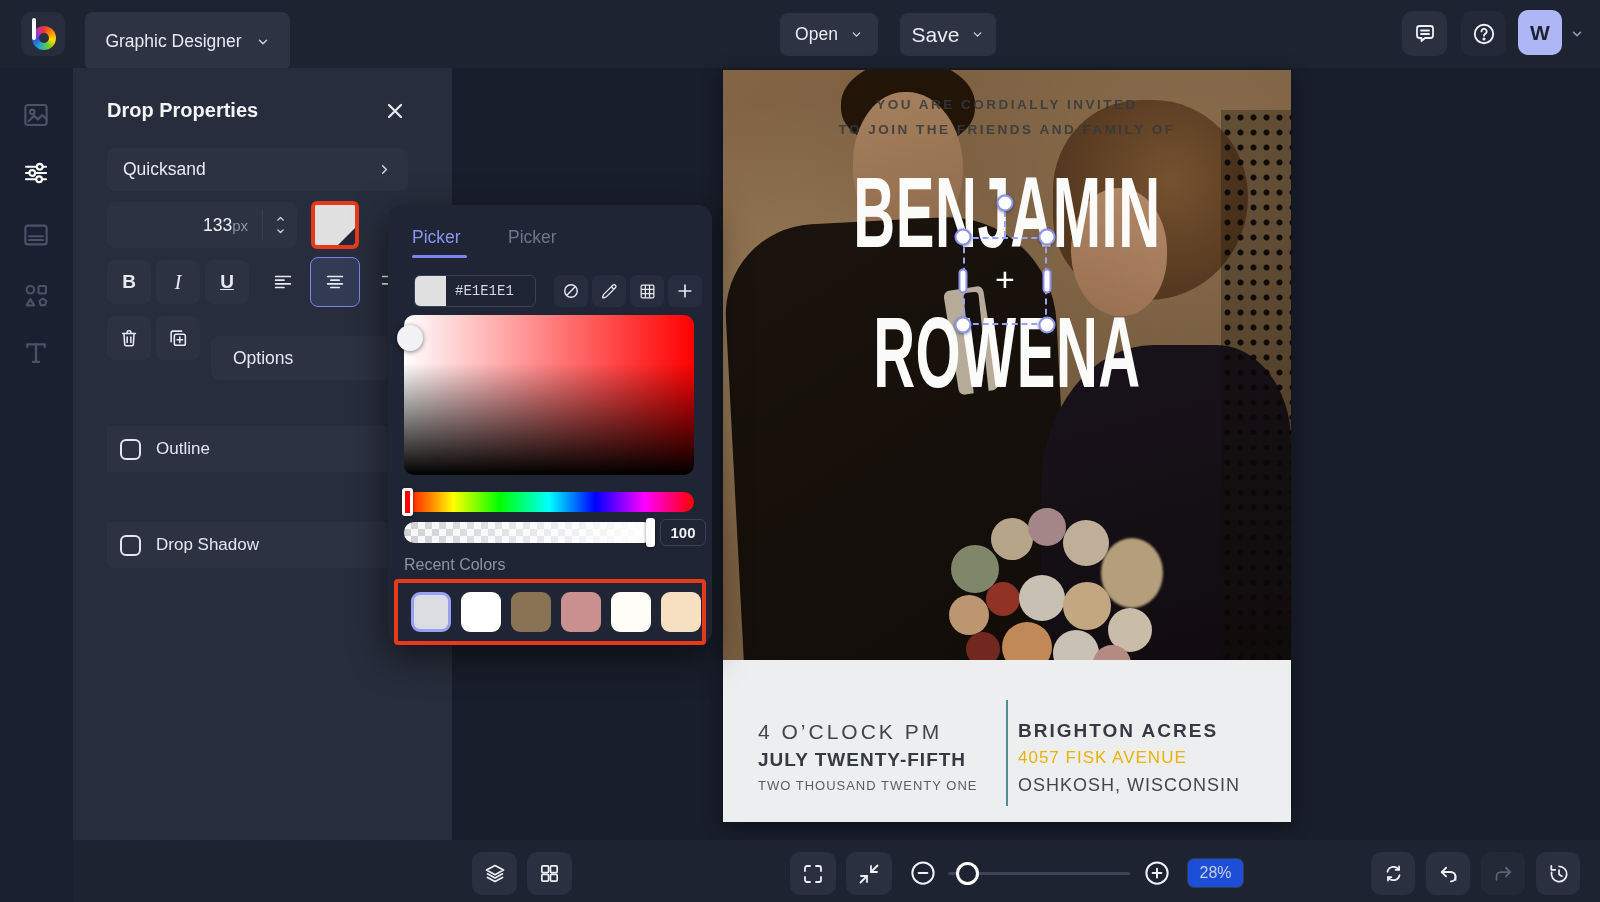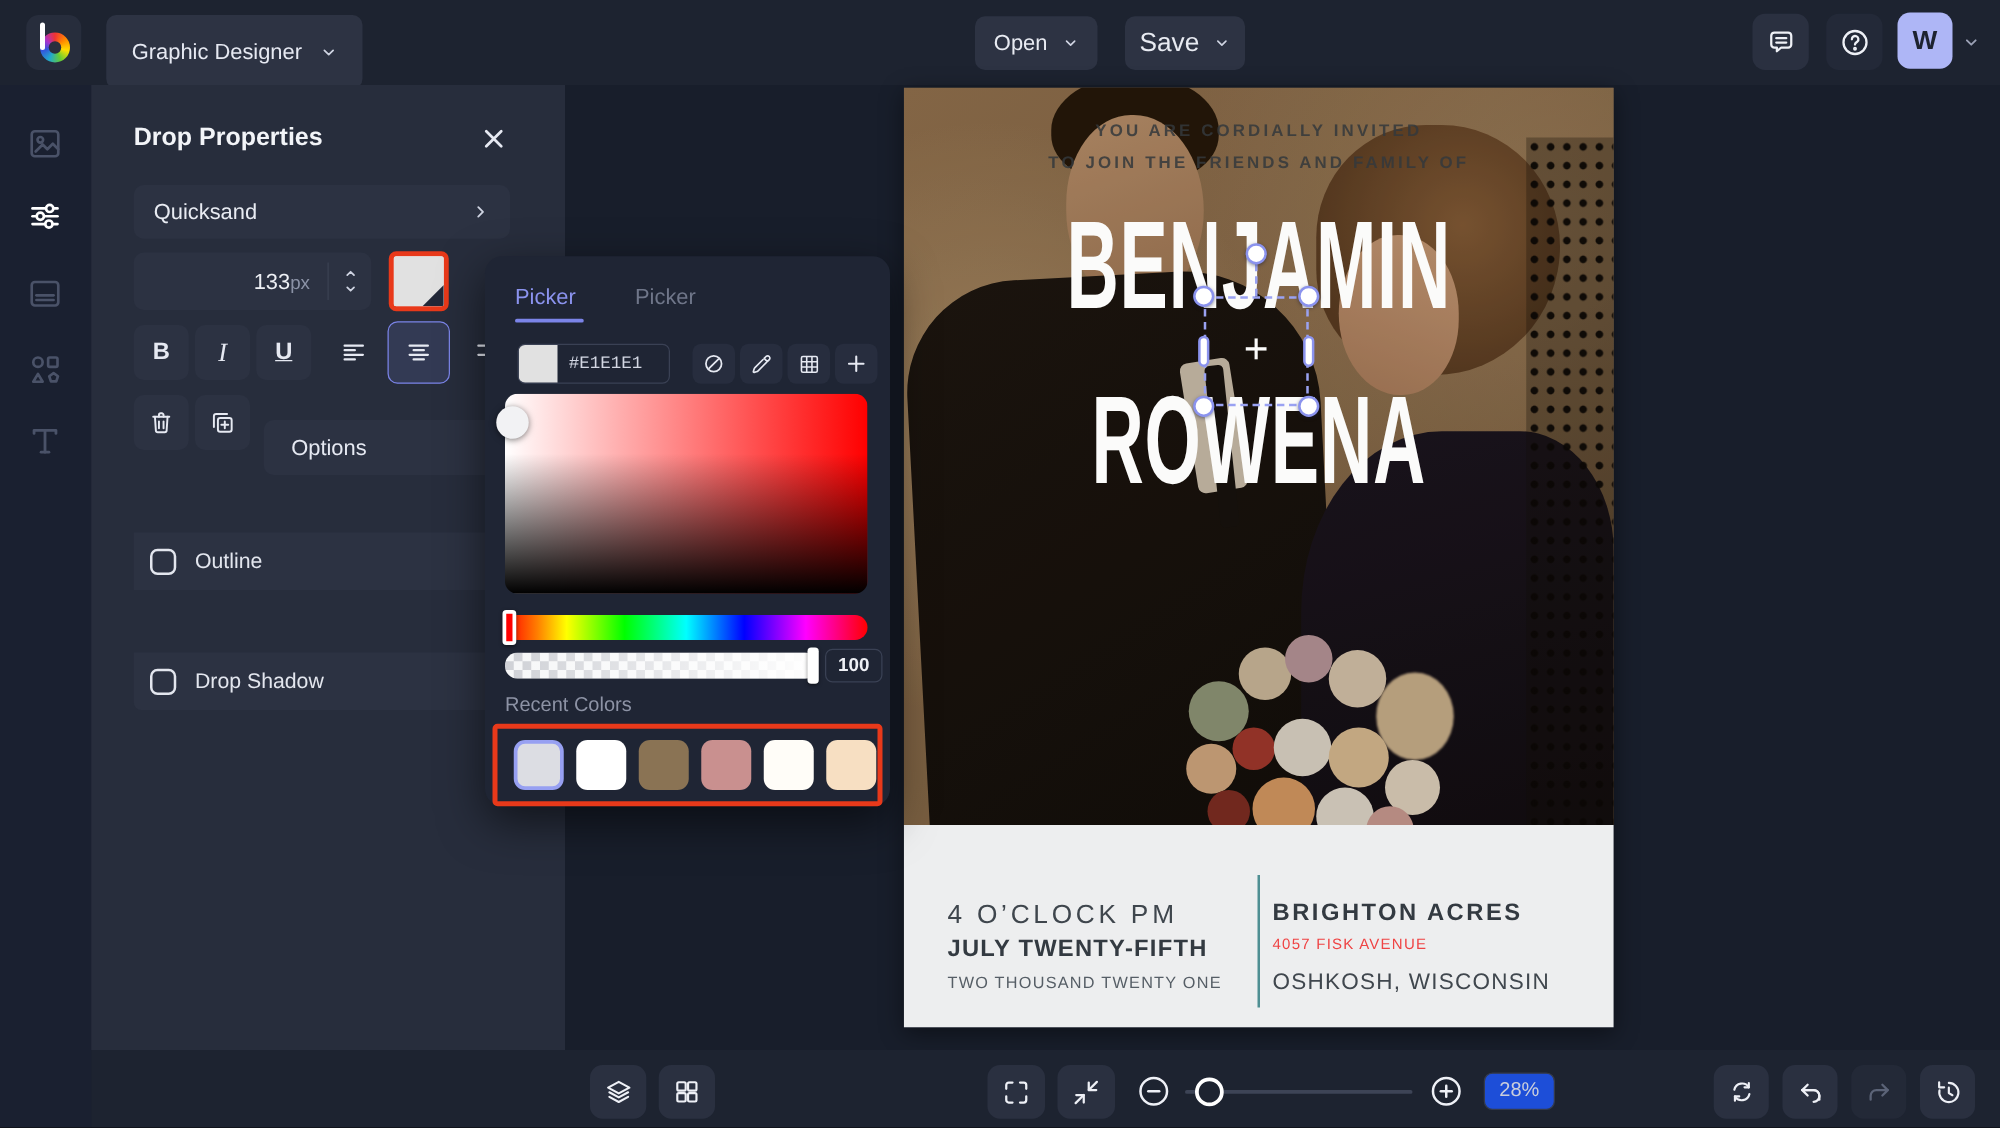--- a/index.html
+++ b/index.html
@@ -264,21 +264,21 @@
     <div class="abs handle-pill" style="left:324px;top:211px;"></div>
 
     <div class="abs" style="left:0;top:590px;width:568px;height:162px;background:#edeeef;"></div>
     <div class="abs" style="left:283px;top:630px;width:2px;height:106px;background:#4f8f93;"></div>
 
     <div class="bandtext" style="left:35px;top:650px;font-size:21px;letter-spacing:3px;color:#3f464d;">4 O’CLOCK PM</div>
     <div class="bandtext" style="left:35px;top:679px;font-size:19px;font-weight:700;letter-spacing:1px;color:#333a41;">JULY TWENTY-FIFTH</div>
     <div class="bandtext" style="left:35px;top:708px;font-size:13px;letter-spacing:1px;color:#565e66;">TWO THOUSAND TWENTY ONE</div>
 
     <div class="bandtext" style="left:295px;top:650px;font-size:19px;font-weight:700;letter-spacing:2px;color:#333a41;">BRIGHTON ACRES</div>
-    <div class="bandtext" style="left:295px;top:678px;font-size:12px;letter-spacing:1px;color:#ef4444;">4057 FISK AVENUE</div>
+    <div class="bandtext" style="left:295px;top:678px;font-size:17px;letter-spacing:1px;color:#eab308;">4057 FISK AVENUE</div>
     <div class="bandtext" style="left:295px;top:705px;font-size:18px;letter-spacing:1px;color:#40474e;">OSHKOSH, WISCONSIN</div>
   </div>
 
   <div class="abs" style="left:388px;top:205px;width:324px;height:440px;background:var(--popup);border-radius:14px;box-shadow:0 12px 36px rgba(0,0,0,.55);z-index:50;">
 
     <div class="abs" style="left:24px;top:22px;">
       <span style="font-size:17.5px;color:#8b93ee;">Picker</span>
       <div style="margin-top:7px;height:3px;width:55px;background:#7b84e8;border-radius:2px;"></div>
     </div>
     <div class="abs" style="left:120px;top:22px;">

